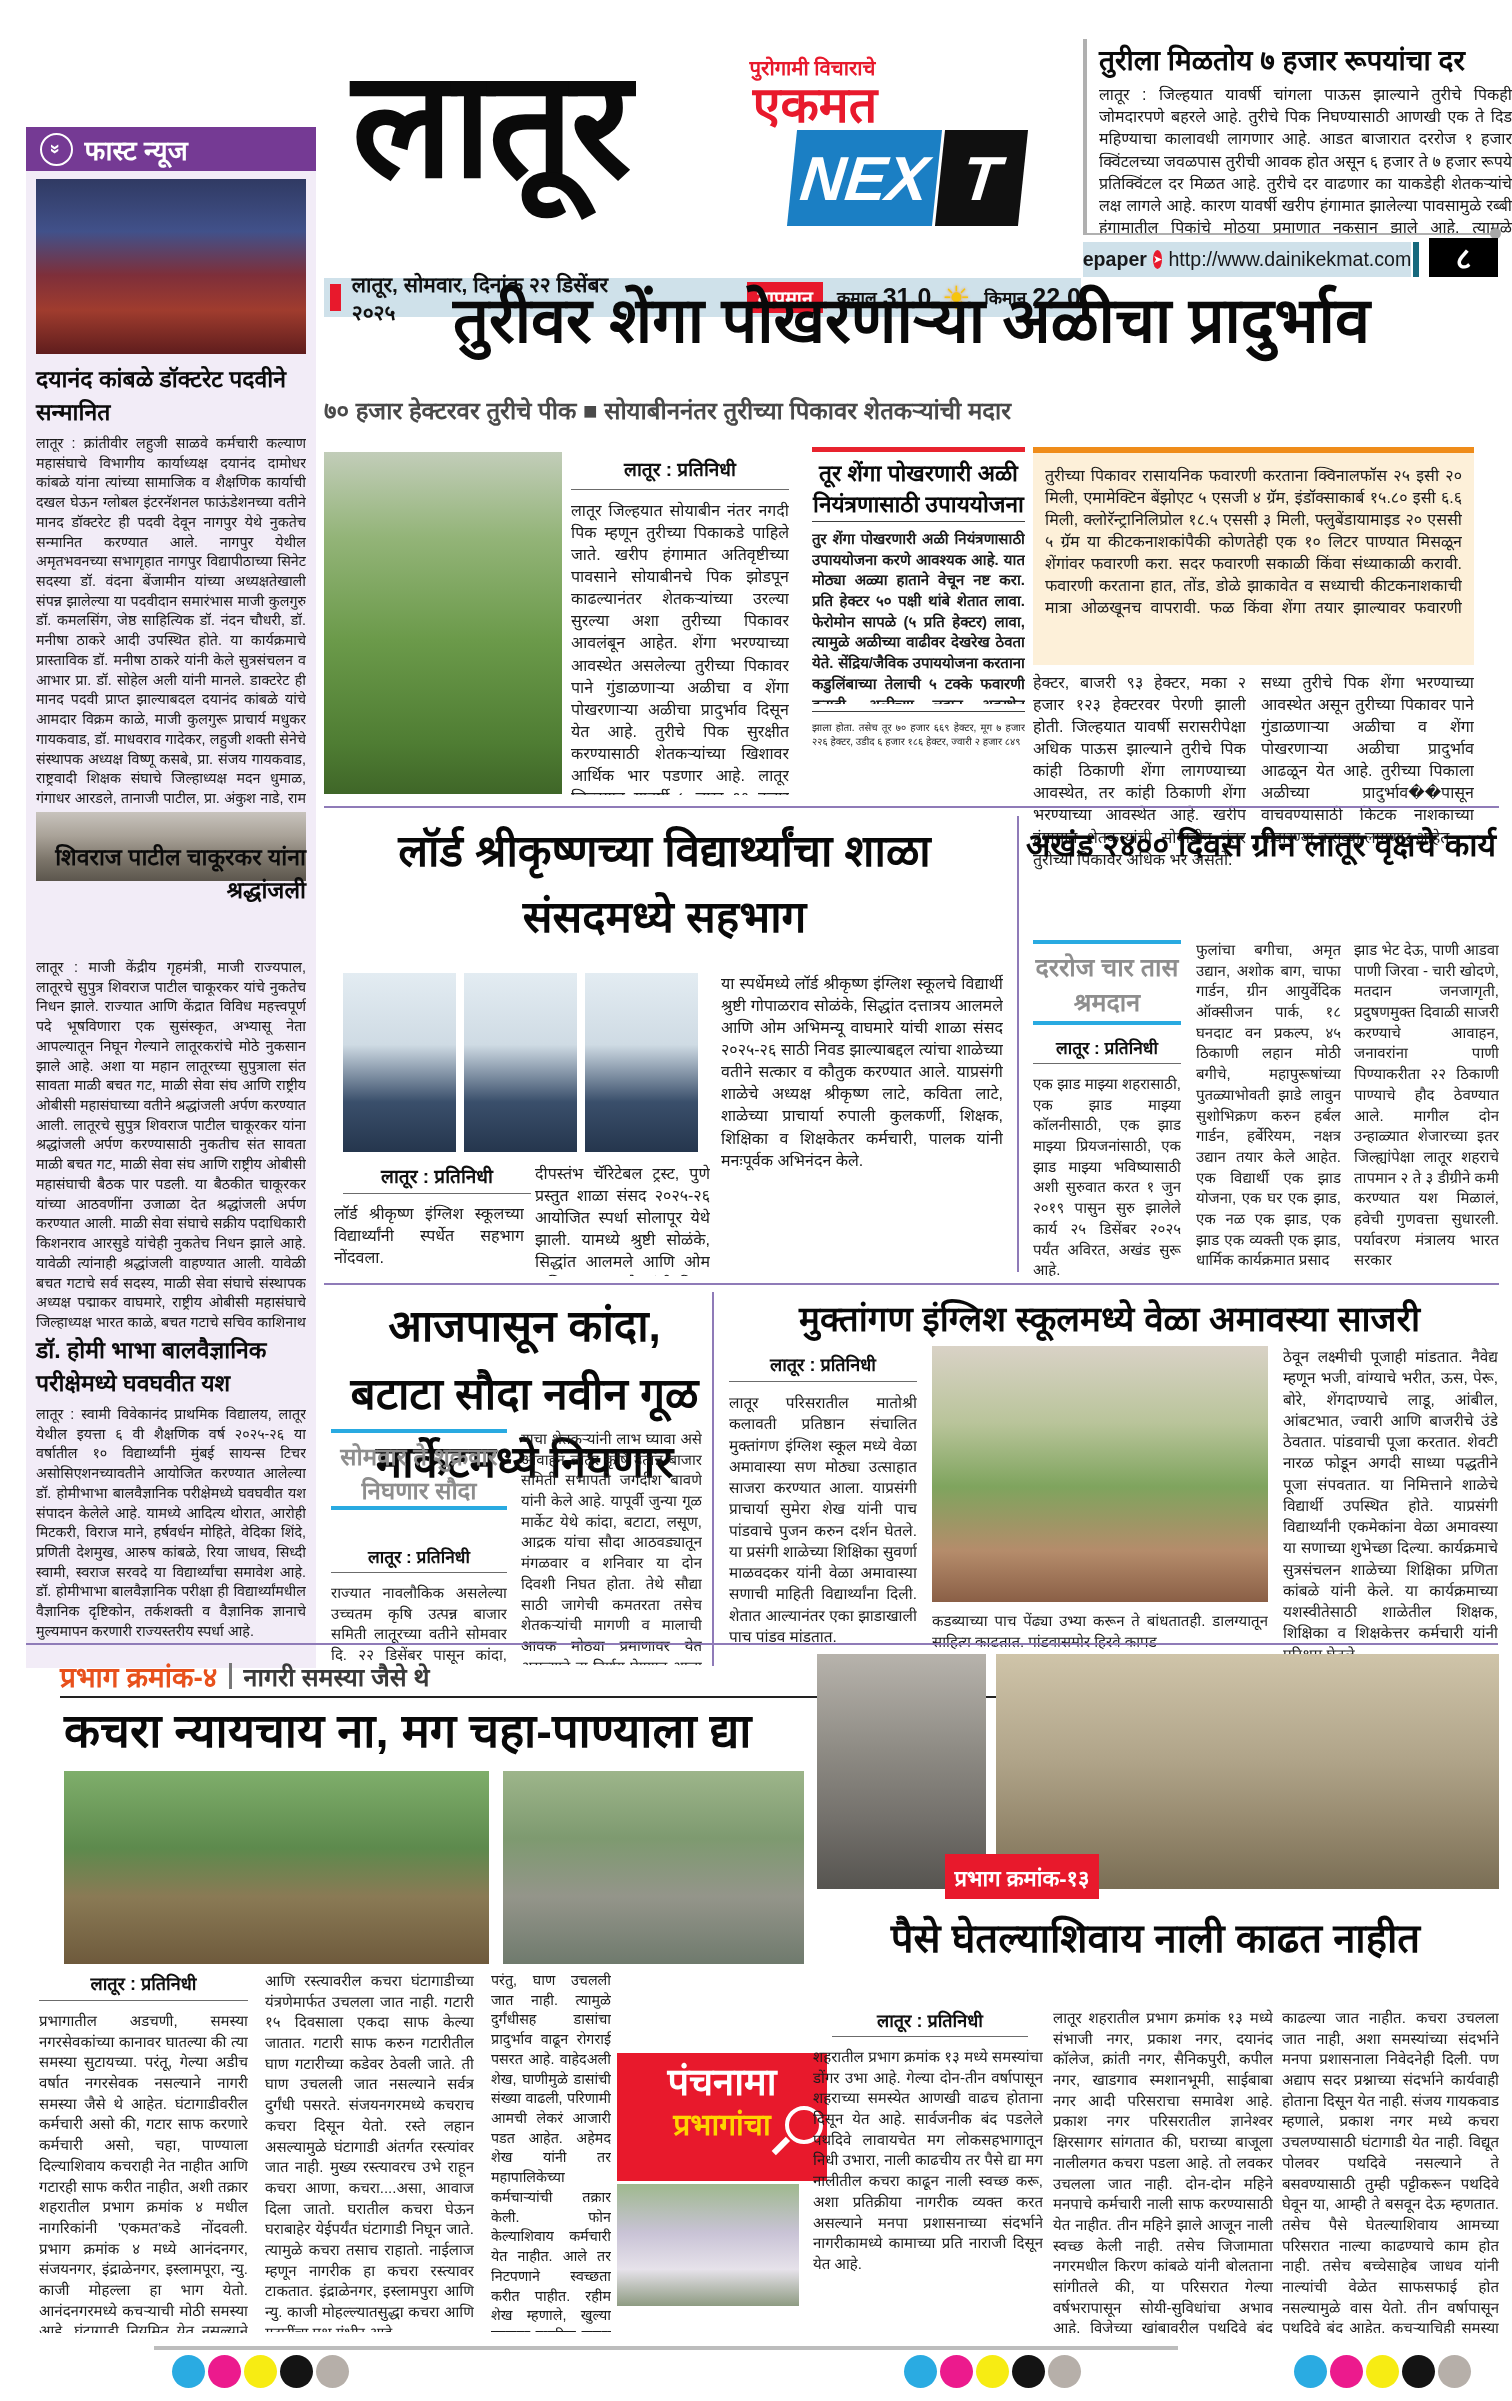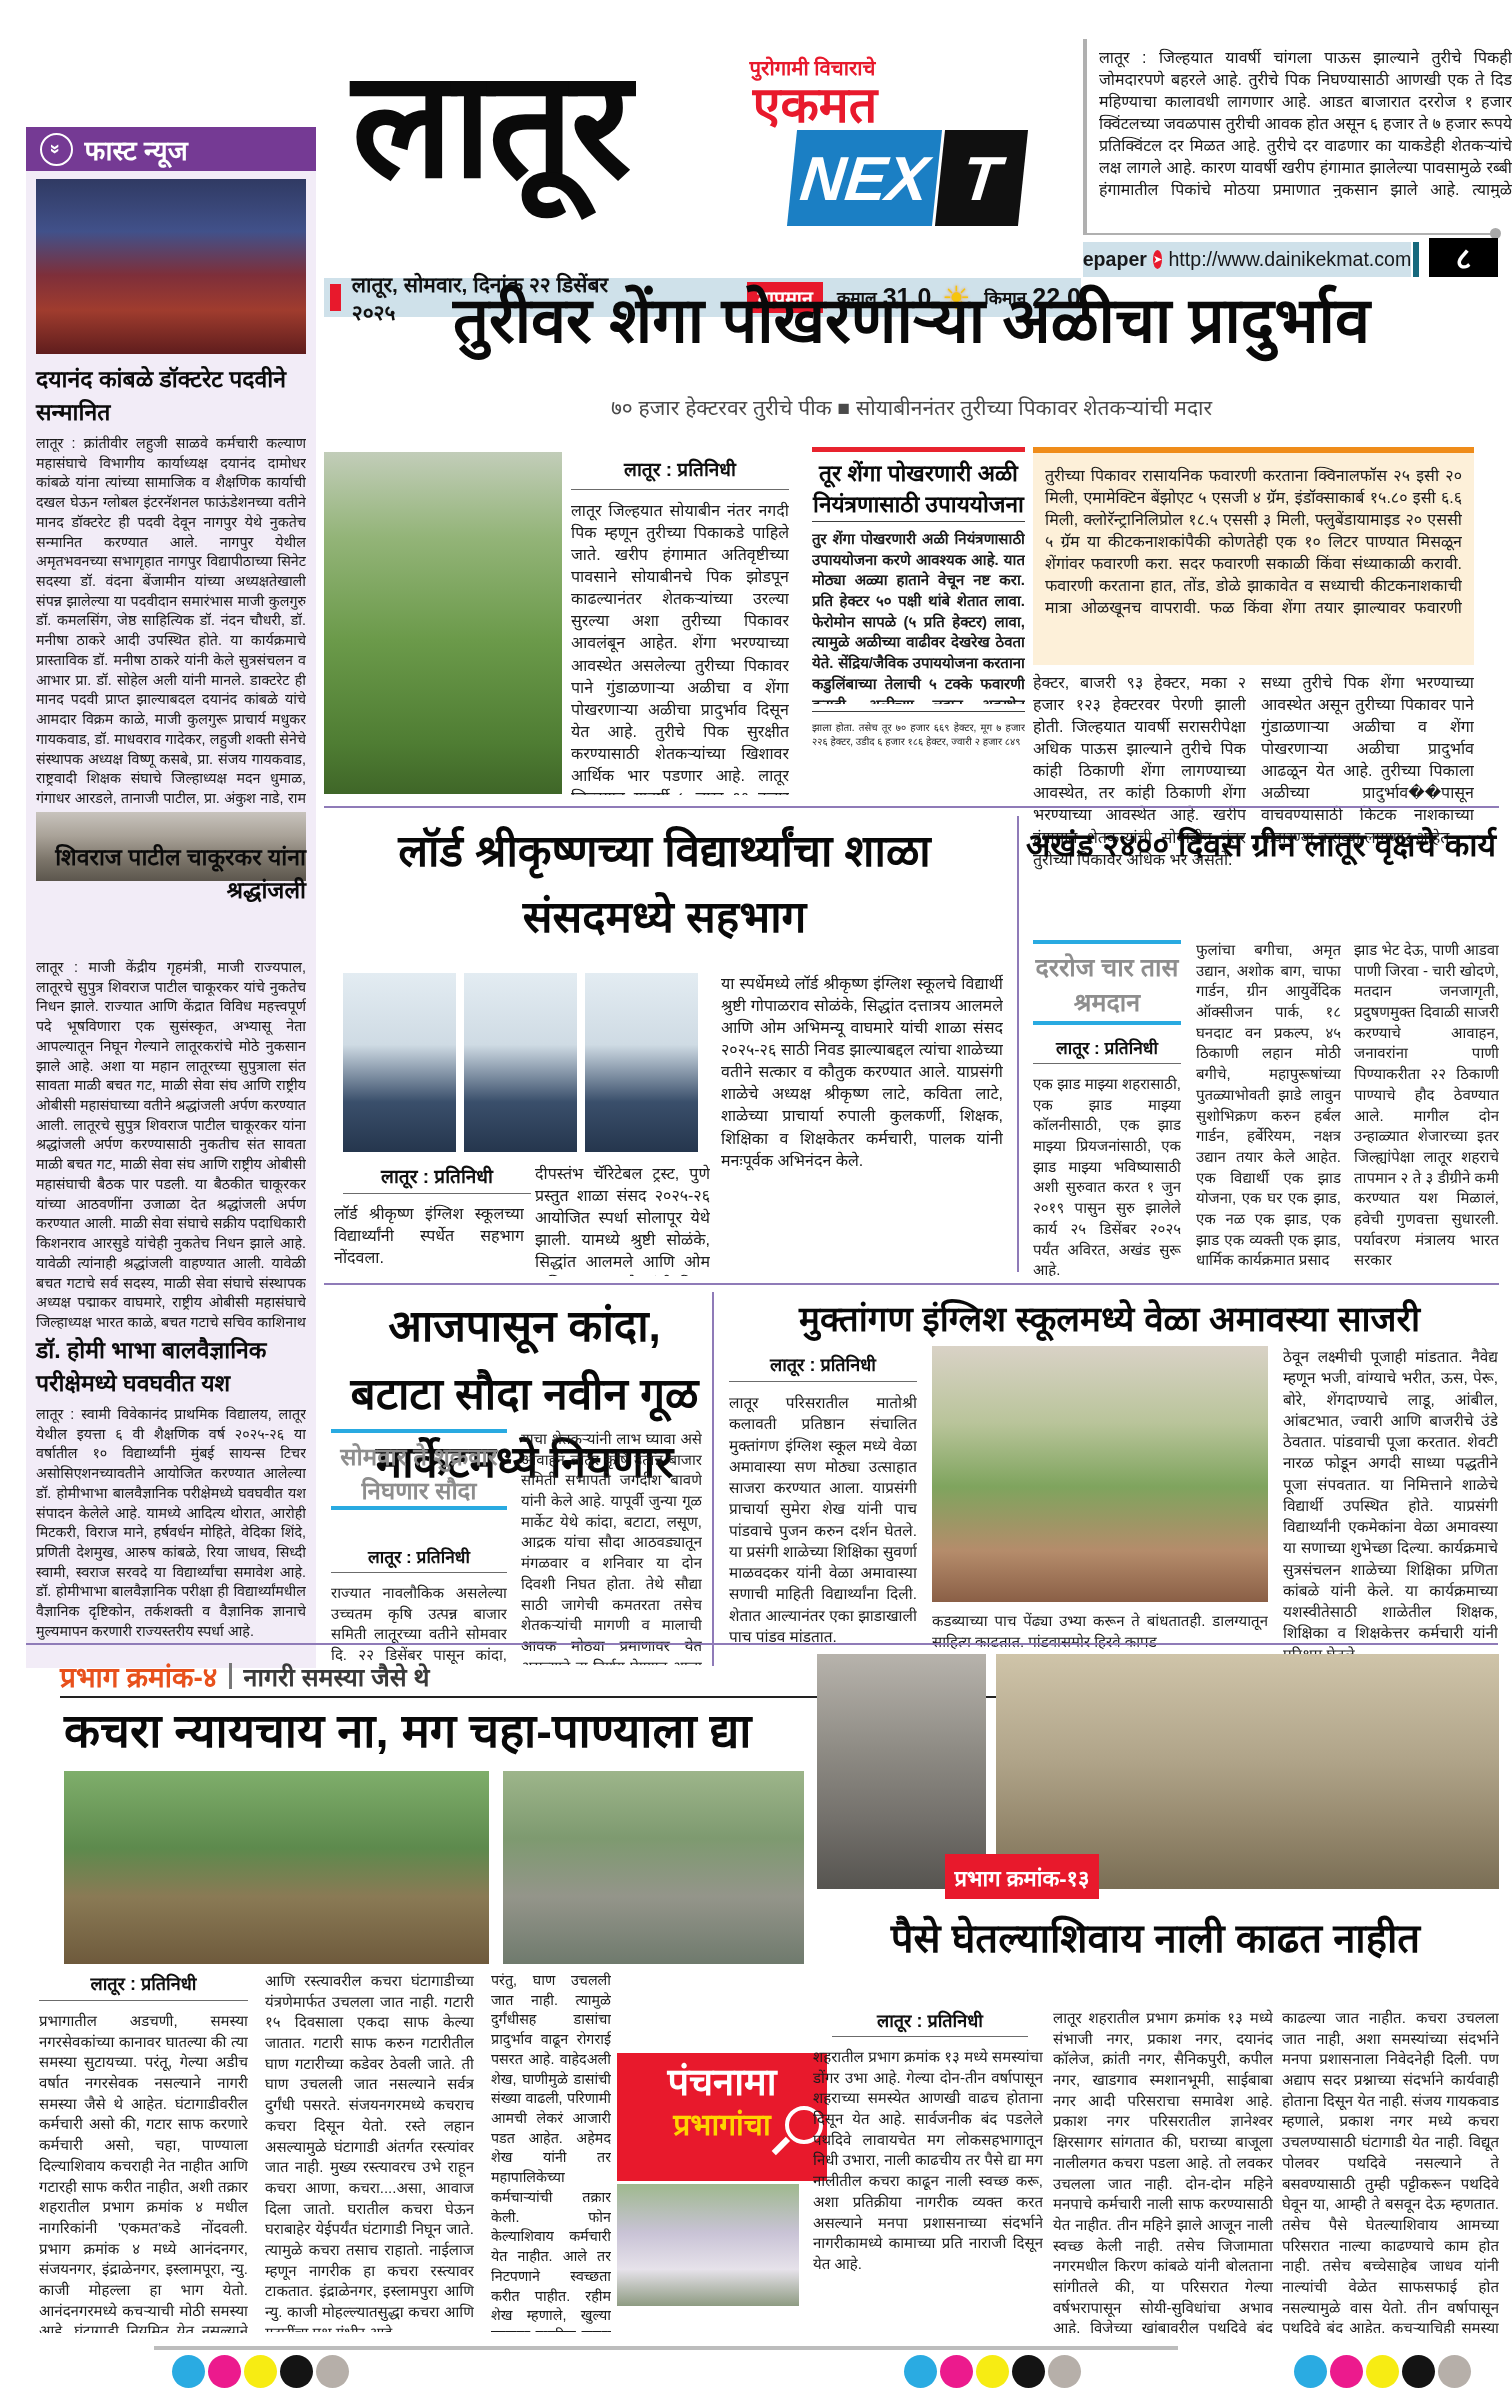--- a/index.html
+++ b/index.html
@@ -45,21 +45,21 @@
   .temp-badge{background:#e8192c;color:#fff;font-weight:900;font-size:19.6px;padding:2.3px 10.5px;margin-left:90px;}
   .temp-lbl{font-weight:900;font-size:17.3px;margin-left:13.6px;}
   .temp-val{font-weight:900;font-size:25px;margin-left:6px;}
   .sun{color:#f6c50a;font-size:32px;margin-left:10.5px;text-shadow:0 0 3px #f08c1a;}
   .epaperbar{background:#cfe1ea;display:flex;align-items:center;justify-content:center;font-size:19.6px;color:#17181a;}
   .cursor-dot{width:19.6px;height:19.6px;border-radius:50%;background:#e8192c;color:#fff;font-size:11.3px;
               display:flex;align-items:center;justify-content:center;margin:0 6px;}
   .pagebox{background:#000;color:#fff;display:flex;align-items:center;justify-content:center;
            font-size:30px;font-weight:bold;}
   .lead-h{font-weight:900;font-size:63px;line-height:1.5;text-align:center;white-space:nowrap;color:#090909;}
-  .lead-sub{font-weight:400;font-size:21px;color:#4a4a4a;text-align:center;white-space:nowrap;}
+  .lead-sub{font-weight:700;font-size:24px;color:#4a4a4a;white-space:nowrap;}
   .mb-title{font-weight:900;font-size:22.6px;line-height:1.38;text-align:center;color:#0b0b0b;}
   .dark-rule{border-top:1.5px solid #3c3c3c;}
   .rb-box{background:#fdf0d9;border-top:6px solid #ef8c1a;padding:7.5px 12px;}
   .rb-title{font-weight:900;font-size:25.6px;color:#0b0b0b;}
   .sec-h2{font-weight:900;text-align:center;color:#090909;}
   .kicker-red{color:#e8511c;font-weight:900;font-size:28px;}
   .kicker-sep{width:2.3px;height:25.6px;background:#777;margin:0 12px;}
   .kicker-rest{color:#3a3a3a;font-weight:900;font-size:25px;}
   .redbox{background:#e8192c;color:#fff;font-weight:900;display:flex;align-items:center;justify-content:center;}
   .panch{background:#e8192c;color:#fff;text-align:center;padding-top:6px;}
@@ -90,20 +90,21 @@
 <div class="abs fn-h" style="left:36px;top:1334px;width:270px;">डॉ. होमी भाभा बालवैज्ञानिक परीक्षेमध्ये घवघवीत यश</div>
 <div class="abs body-txt" style="left:36px;top:1405px;width:270px;height:259px;font-size:14.3px;">लातूर : स्वामी विवेकानंद प्राथमिक विद्यालय, लातूर येथील इयत्ता ६ वी शैक्षणिक वर्ष २०२५-२६ या वर्षातील १० विद्यार्थ्यांनी मुंबई सायन्स टिचर असोसिएशनच्यावतीने आयोजित करण्यात आलेल्या डॉ. होमीभाभा बालवैज्ञानिक परीक्षेमध्ये घवघवीत यश संपादन केलेले आहे. यामध्ये आदित्य थोरात, आरोही मिटकरी, विराज माने, हर्षवर्धन मोहिते, वेदिका शिंदे, प्रणिती देशमुख, आरुष कांबळे, रिया जाधव, सिध्दी स्वामी, स्वराज सरवदे या विद्यार्थ्यांचा समावेश आहे. डॉ. होमीभाभा बालवैज्ञानिक परीक्षा ही विद्यार्थ्यांमधील वैज्ञानिक दृष्टिकोन, तर्कशक्ती व वैज्ञानिक ज्ञानाचे मुल्यमापन करणारी राज्यस्तरीय स्पर्धा आहे.</div>
 
 <div class="abs masthead-city" style="left:352px;top:21px;width:392px;height:226px;">लातूर</div>
 <div class="abs tagline" style="left:739px;top:53px;width:147px;">पुरोगामी विचाराचे</div>
 <div class="abs ekmat" style="left:736px;top:75px;width:158px;text-align:center;">एकमत</div>
 <div class="abs next-blue" style="left:792px;top:130px;width:145px;height:96px;">NEX</div>
 <div class="abs next-black" style="left:940px;top:130px;width:83px;height:96px;">T</div>
 
 <div class="abs tr-box" style="left:1083px;top:39px;width:413px;height:193px;">
+  <div class="tr-h">तुरीला मिळतोय ७ हजार रूपयांचा दर</div>
   <div class="body-txt" style="font-size:16px;height:151px;margin-top:4.5px;">लातूर : जिल्हयात यावर्षी चांगला पाऊस झाल्याने तुरीचे पिकही जोमदारपणे बहरले आहे. तुरीचे पिक निघण्यासाठी आणखी एक ते दिड महिण्याचा कालावधी लागणार आहे. आडत बाजारात दररोज १ हजार क्विंटलच्या जवळपास तुरीची आवक होत असून ६ हजार ते ७ हजार रूपये प्रतिक्विंटल दर मिळत आहे. तुरीचे दर वाढणार का याकडेही शेतकऱ्यांचे लक्ष लागले आहे. कारण यावर्षी खरीप हंगामात झालेल्या पावसामुळे रब्बी हंगामातील पिकांचे मोठया प्रमाणात नुकसान झाले आहे. त्यामुळे शेतकऱ्यांना तुरीच्या पिकाकडून अपेक्षा आहेत.</div>
 </div>
 <div class="abs gray-rule" style="left:1083px;top:233px;width:413px;height:2.3px;"></div>
 <div class="abs graydot" style="left:1490px;top:228px;"></div>
 
 <div class="abs datebar" style="left:324px;top:238px;width:757px;height:39px;margin-top:40px;">
   <div class="redsq"></div>
   <div class="date-txt">लातूर, सोमवार, दिनांक २२ डिसेंबर २०२५</div>
   <div class="temp-badge">तापमान</div>
   <div class="temp-lbl">कमाल</div>

